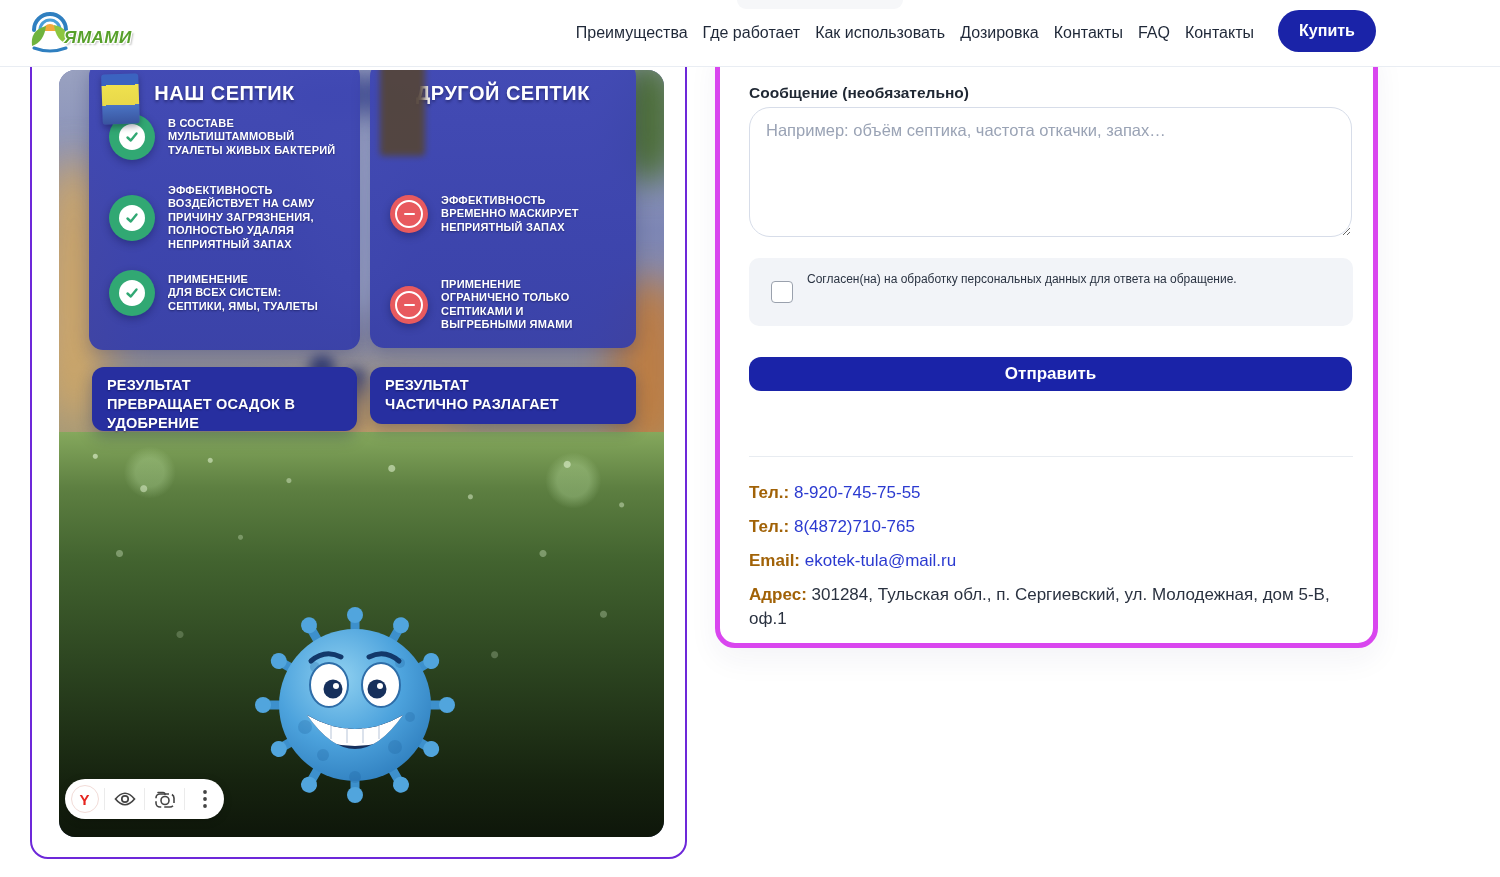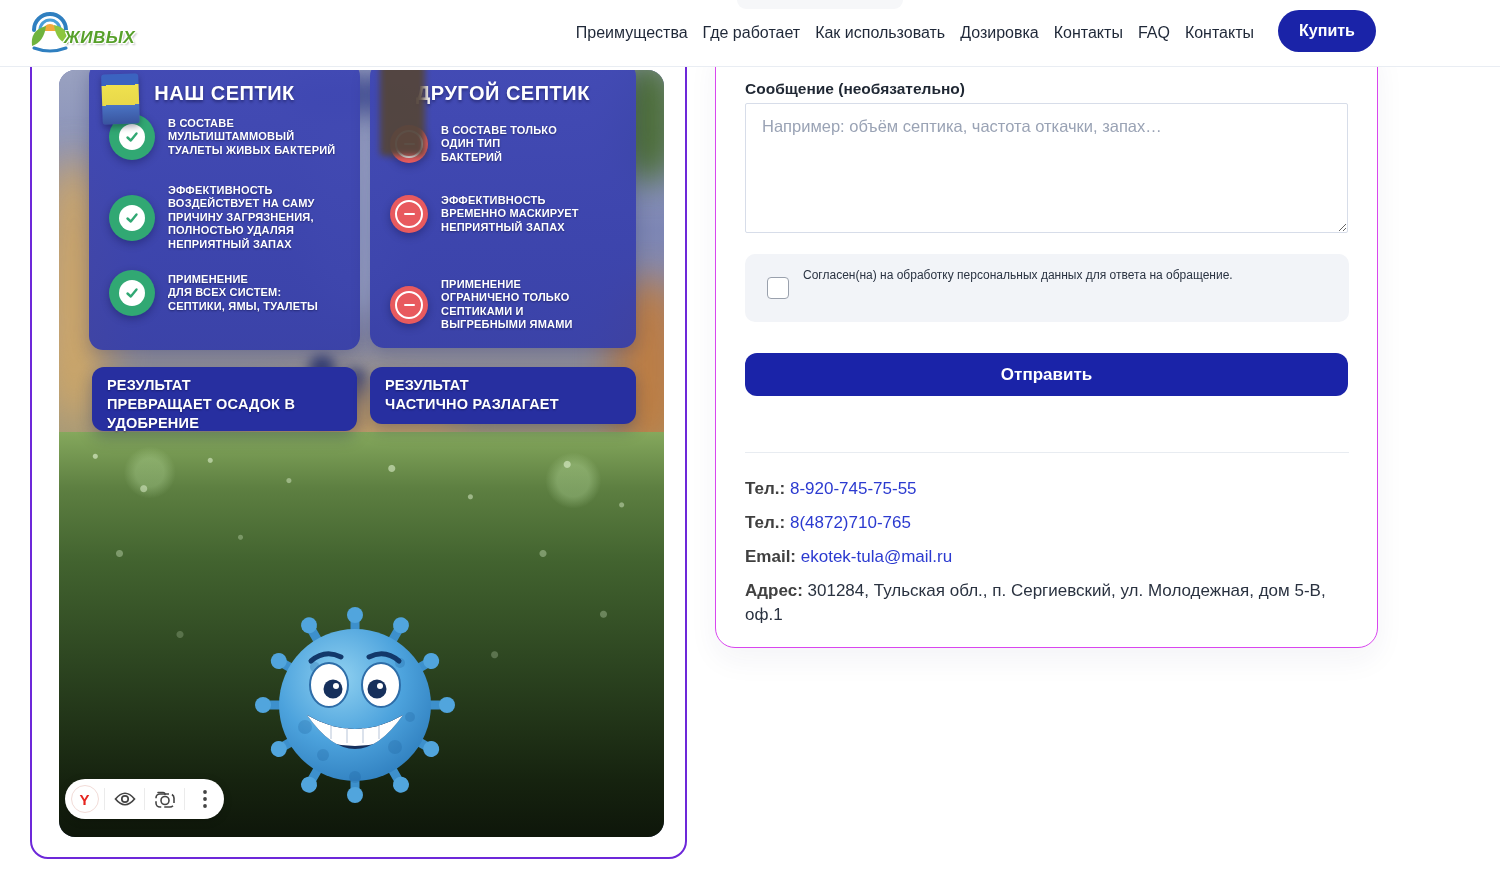--- a/index.html
+++ b/index.html
@@ -135,68 +135,68 @@
   .tb-slot{display:flex;align-items:center;justify-content:center;width:30px;height:30px;cursor:pointer;}
   .tb-div{width:1px;height:22px;background:#ebebeb;}
   .y-circle{
     width:26px;height:26px;border-radius:50%;border:1px solid #f2dcd8;background:#fff;
     display:flex;align-items:center;justify-content:center;
     font-weight:800;font-size:15px;color:#e5251f;
   }
   
   .form-card{
     position:absolute;left:715px;top:40px;width:663px;height:608px;background:#fff;
-    border:1px solid #d946ef;border-radius:20px;box-shadow:0 12px 30px rgba(30,40,90,.05);
+    border:5px solid #d946ef;border-radius:20px;box-shadow:0 12px 30px rgba(30,40,90,.05);
     z-index:5;box-sizing:border-box;
   }
   .form-label{position:absolute;left:29px;top:39px;font-size:15.5px;font-weight:700;color:#1f2733;}
   .form-textarea{
     position:absolute;left:29px;top:62px;width:603px;height:130px;box-sizing:border-box;
-    border:1px solid #d7dde9;border-radius:2px;padding:13px 16px;resize:both;
+    border:1px solid #d7dde9;border-radius:21px;padding:13px 16px;resize:both;
     font-family:"Liberation Sans",sans-serif;font-size:16.5px;color:#2a3240;background:#fff;
   }
   .form-textarea::placeholder{color:#9aa3b5;}
   .consent-box{
     position:absolute;left:29px;top:213px;width:604px;height:68px;background:#f2f4f8;
     border-radius:10px;box-sizing:border-box;
   }
   .consent-check{
     position:absolute;left:22px;top:23px;width:22px;height:22px;background:#fff;
     border:1.5px solid #9aa1ad;border-radius:4px;cursor:pointer;box-sizing:border-box;
   }
   .consent-text{
     position:absolute;left:58px;top:13px;width:480px;font-size:12px;color:#2a3342;line-height:1.35;
   }
   .submit-btn{
-    position:absolute;left:29px;top:312px;width:603px;height:43px;border:none;border-radius:12px;
+    position:absolute;left:29px;top:312px;width:603px;height:34px;border:none;border-radius:12px;
     background:#1a23a8;color:#fff;font-size:17px;font-weight:700;cursor:pointer;
     font-family:"Liberation Sans",sans-serif;
   }
   .form-divider{position:absolute;left:29px;top:411px;width:604px;height:1px;background:#e8ecf1;}
   .contact-row{position:absolute;left:29px;font-size:17px;line-height:1.4;width:604px;}
-  .c-label{font-weight:700;color:#404040;}
+  .c-label{font-weight:700;color:#a16207;}
   .c-link{color:#2b3ad0;cursor:pointer;}
   .c-plain{color:#2a3240;}
   .r1{top:436px;} .r2{top:470px;} .r3{top:504px;} .r4{top:538px;}
 </style>
 </head>
 <body>
 
 <div class="header">
   <div class="partial-input"></div>
   <div class="logo">
     <svg width="52" height="46" viewBox="0 0 52 46">
       <path d="M10 22 A16 16 0 0 1 42 22" fill="none" stroke="#2f7fc0" stroke-width="4" stroke-linecap="round"></path>
       <path d="M16 22 A10 10 0 0 1 36 22" fill="none" stroke="#4aa0d8" stroke-width="3" stroke-linecap="round"></path>
       <path d="M19 23 A7 7 0 0 1 33 23 Z" fill="#f2a93b"></path>
       <path d="M8 38 Q6 22 22 18 Q20 34 8 38 Z" fill="#6fb33e"></path>
       <path d="M44 36 Q46 20 30 17 Q32 33 44 36 Z" fill="#8cc63f"></path>
       <path d="M10 40 Q26 46 42 40" fill="none" stroke="#2f7fc0" stroke-width="3" stroke-linecap="round"></path>
     </svg>
-    <span class="logo-text">ЖИВЫХ</span>
+    <span class="logo-text">ЯМАМИ</span>
   </div>
   <div class="nav">
     <span class="nav-item">Преимущества</span>
     <span class="nav-item">Где работает</span>
     <span class="nav-item">Как использовать</span>
     <span class="nav-item">Дозировка</span>
     <span class="nav-item">Контакты</span>
     <span class="nav-item">FAQ</span>
     <span class="nav-item">Контакты</span>
   </div>
@@ -256,30 +256,20 @@
             </div>
         </div>
         <div class="item-text">ПРИМЕНЕНИЕ
 ДЛЯ ВСЕХ СИСТЕМ:
 СЕПТИКИ, ЯМЫ, ТУАЛЕТЫ</div>
       </div>
     </div>
 
     <div class="panel panel-right">
       <div class="panel-title">ДРУГОЙ СЕПТИК</div>
-      <div class="panel-row" style="top:62px;">
-        <div class="badge-red">
-            <div class="ring">
-              <div class="minus"></div>
-            </div>
-          </div>
-        <div class="item-text">В СОСТАВЕ ТОЛЬКО
-ОДИН ТИП
-БАКТЕРИЙ</div>
-      </div>
       <div class="panel-row" style="top:132px;">
         <div class="badge-red">
             <div class="ring">
               <div class="minus"></div>
             </div>
           </div>
         <div class="item-text">ЭФФЕКТИВНОСТЬ
 ВРЕМЕННО МАСКИРУЕТ
 НЕПРИЯТНЫЙ ЗАПАХ</div>
       </div>

